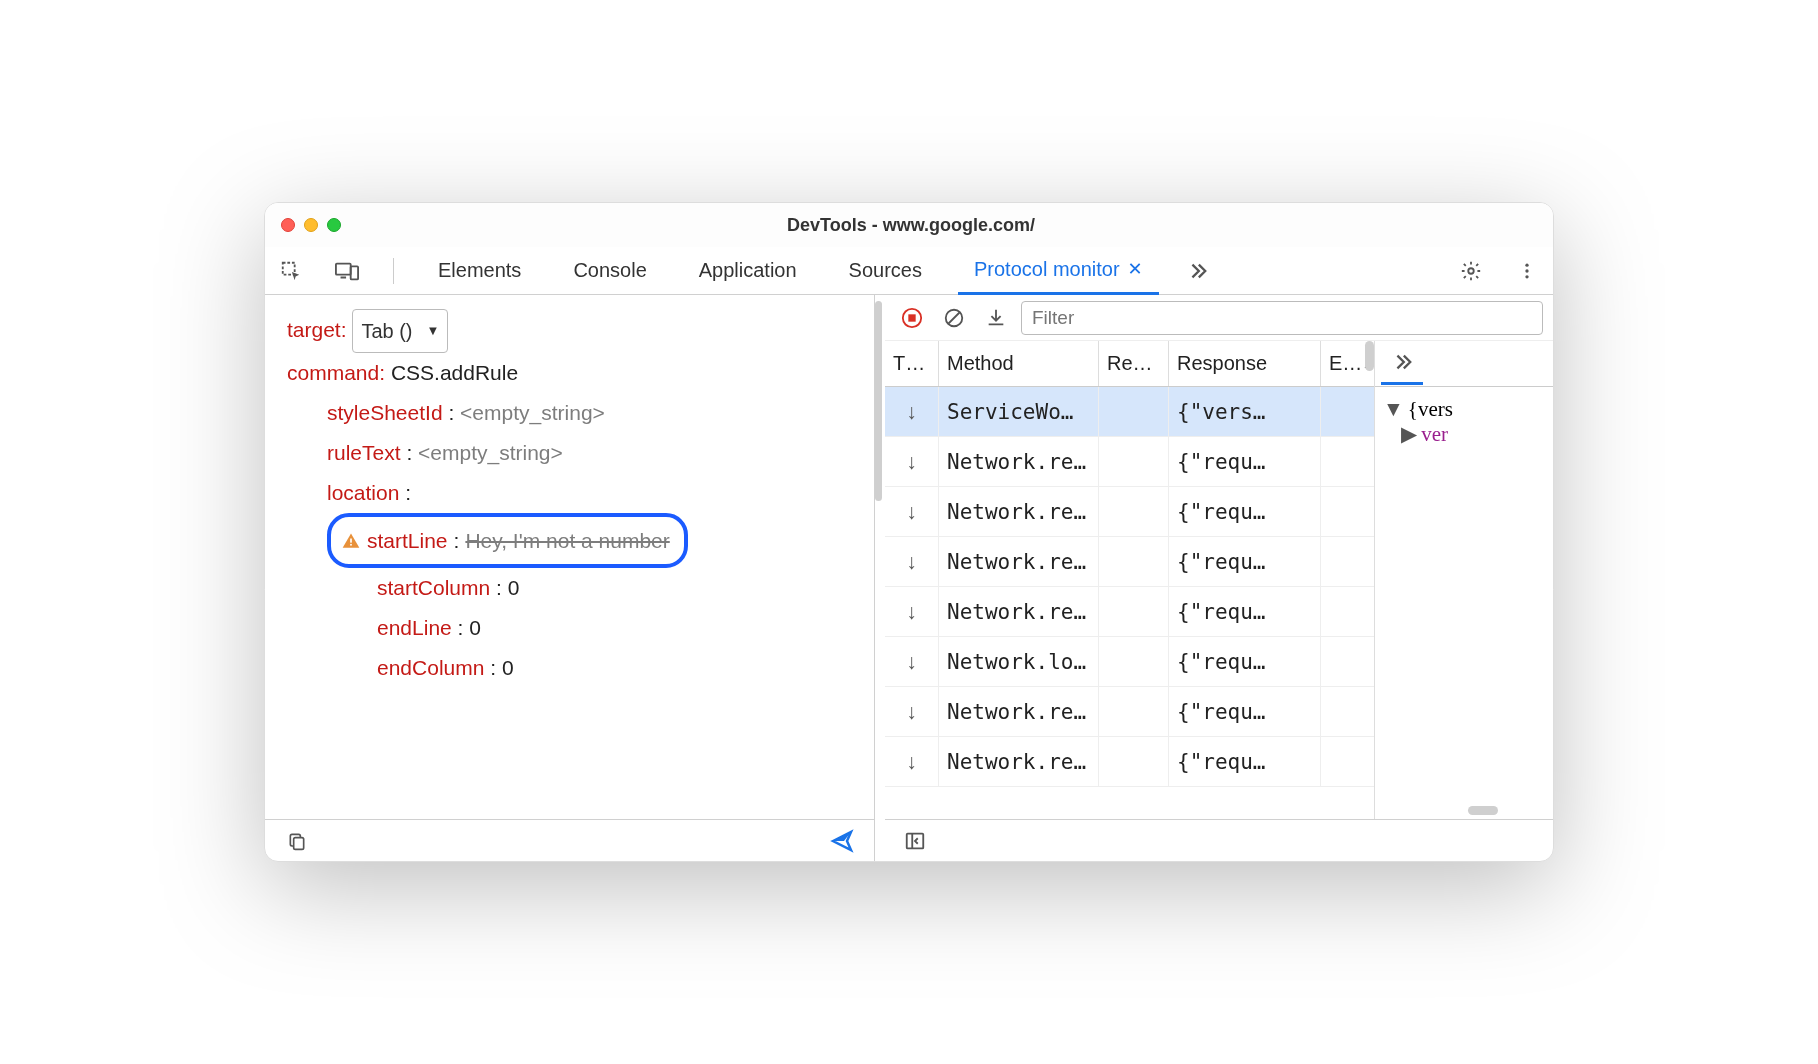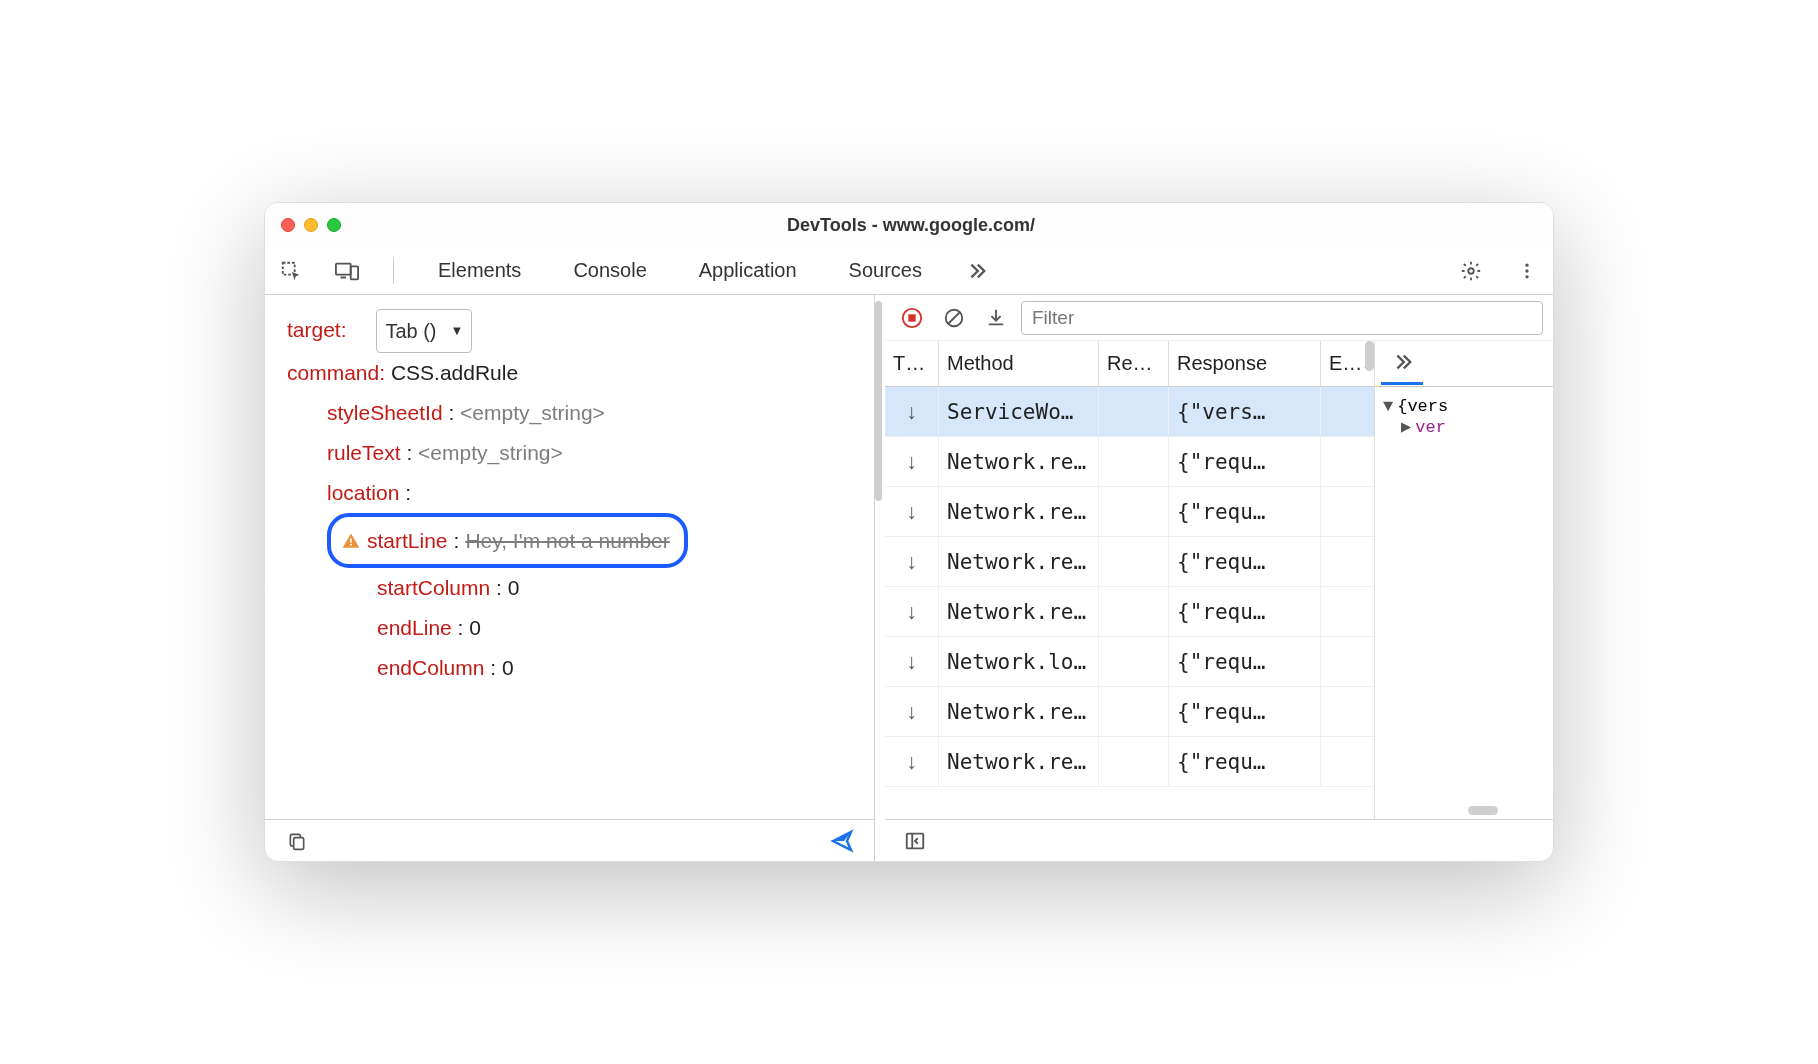--- a/index.html
+++ b/index.html
@@ -88,21 +88,20 @@
   .kw { color:#c41a16; }
   .muted { color:#7d7d7d; }
   .val { color:#222; }
   .select {
     display:inline-flex; align-items:center;
     border:1px solid #bbb; border-radius:4px;
     padding: 2px 8px; font-size:20px; font-family:inherit;
     background:#fff;
     gap:14px;
     vertical-align: middle;
-    margin-left: 24px;
   }
   .tri { font-size:13px; color:#333; }
   .indent1 { padding-left: 40px; }
   .indent2 { padding-left: 90px; }
   .highlight-row {
     display:inline-flex; align-items:center;
     border:4px solid #1b5bff;
     border-radius: 22px;
     padding: 4px 14px 4px 10px;
     gap:6px;
@@ -173,22 +172,22 @@
   .side-tabs {
     height:46px; border-bottom:1px solid #ccc;
     display:flex; align-items:center; padding:0 6px;
   }
   .chevbtn {
     width:42px; height:42px; display:flex; align-items:center; justify-content:center;
     border-bottom:3px solid #1a73e8; color:#555;
   }
   .side-body {
     flex:1; padding:10px 8px;
-    font-family: Liberation Mono, monospace;
-    font-size:17px; overflow:hidden;
+    font-family: Liberation Serif, serif;
+    font-size:21px; overflow:hidden;
   }
   .disclose { color:#555; margin-right:4px;}
   .prop { color:#9a1f8e; }
   .right-footer {
     height:42px; border-top:1px solid #d0d0d0;
     display:flex; align-items:center; padding:0 12px;
   }
   .hscroll {
     position:absolute; bottom:4px; left:52%; width:30px; height:9px;
     background:#cfcfcf; border-radius:5px;
@@ -221,20 +220,24 @@
             <rect x="1" y="3" width="16" height="12" rx="1"></rect>
             <path d="M6 18 H12"></path>
             <rect x="17" y="6" width="8" height="14" rx="1"></rect>
           </svg>
     </div>
     <div class="vdiv"></div>
     <div class="tab">Elements</div>
     <div class="tab">Console</div>
     <div class="tab">Application</div>
     <div class="tab">Sources</div>
+    <div class="tab active">
+      <span>Protocol monitor</span>
+      <span class="close-x">✕</span>
+    </div>
     <div class="tool-icon">
       <svg width="22" height="22" viewBox="0 0 24 24" fill="none" stroke="currentColor" stroke-width="2.5">
             <path d="M7 5 L14 12 L7 19"></path>
             <path d="M14 5 L21 12 L14 19"></path>
           </svg>
     </div>
     <div class="spacer"></div>
     <div class="tool-icon">
       <svg width="22" height="22" viewBox="0 0 24 24" fill="none" stroke="currentColor" stroke-width="2">
             <circle cx="12" cy="12" r="3"></circle>

